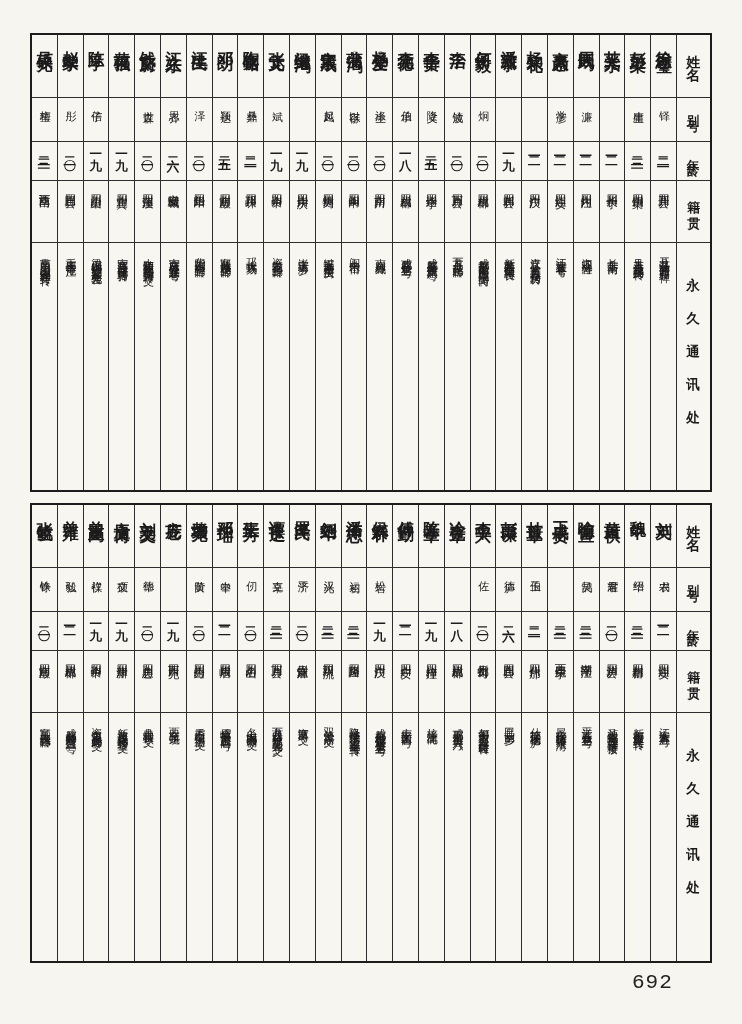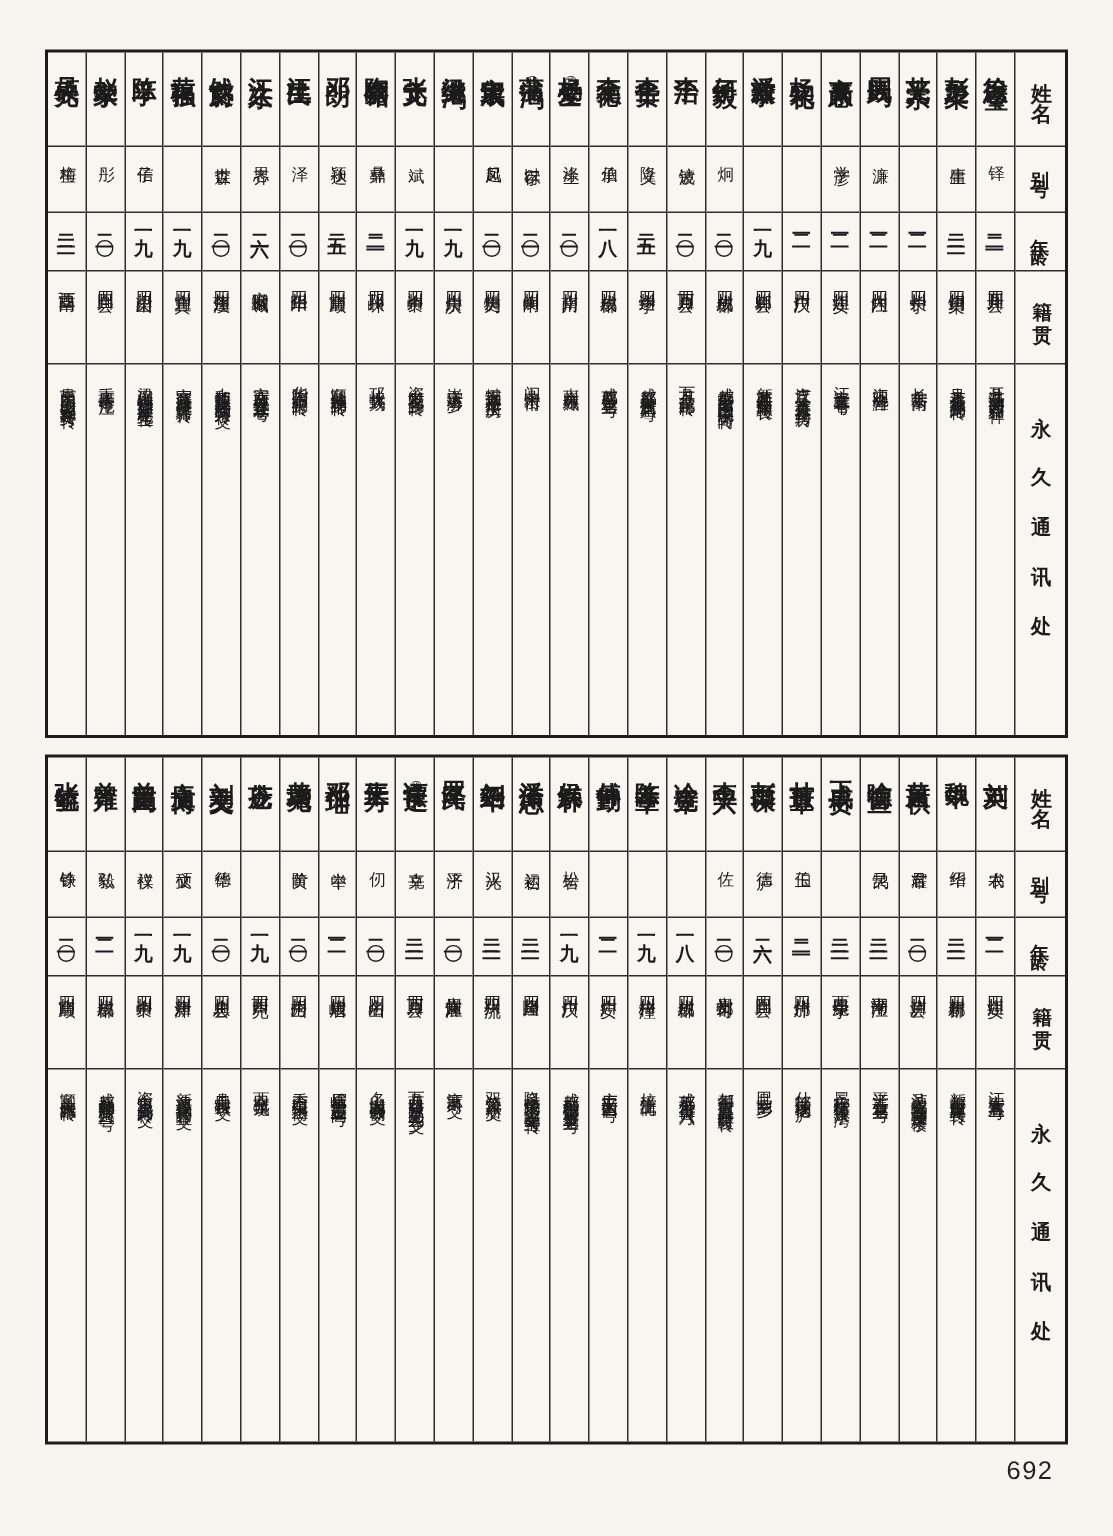--- a/index.html
+++ b/index.html
@@ -44,23 +44,22 @@
   .native{font-size:11.5px;letter-spacing:1px;}
   .addr{font-size:11px;letter-spacing:1.5px;}
   .hcell .vtext{font-weight:700;}
   .h-name{font-size:14px;letter-spacing:13px;padding-top:6px;}
   .h-alias{font-size:12.5px;letter-spacing:6px;padding-top:2px;}
   .h-age{font-size:12.5px;letter-spacing:5px;padding-top:2px;}
   .h-native{font-size:13px;letter-spacing:16px;padding-top:6px;}
   .h-addr{font-size:13.5px;letter-spacing:33px;padding-top:18px;}
   .pagenum{
     position:absolute;top:971px;left:632px;
-    font-size:17px;letter-spacing:1px;color:#222;
-    font-family:Liberation Sans, sans-serif;
-    margin-left:39px;
+    font-size:21px;letter-spacing:1px;color:#222;
+    font-family:Liberation Mono, monospace;
   }
 </style>
 </head>
 <body>
 
 <div class="page">
   <section class="dtable" id="table-0">
       <div class="col hcol">
         <div class="cell r-name hcell">
           <span class="vtext h-name">姓名</span>

